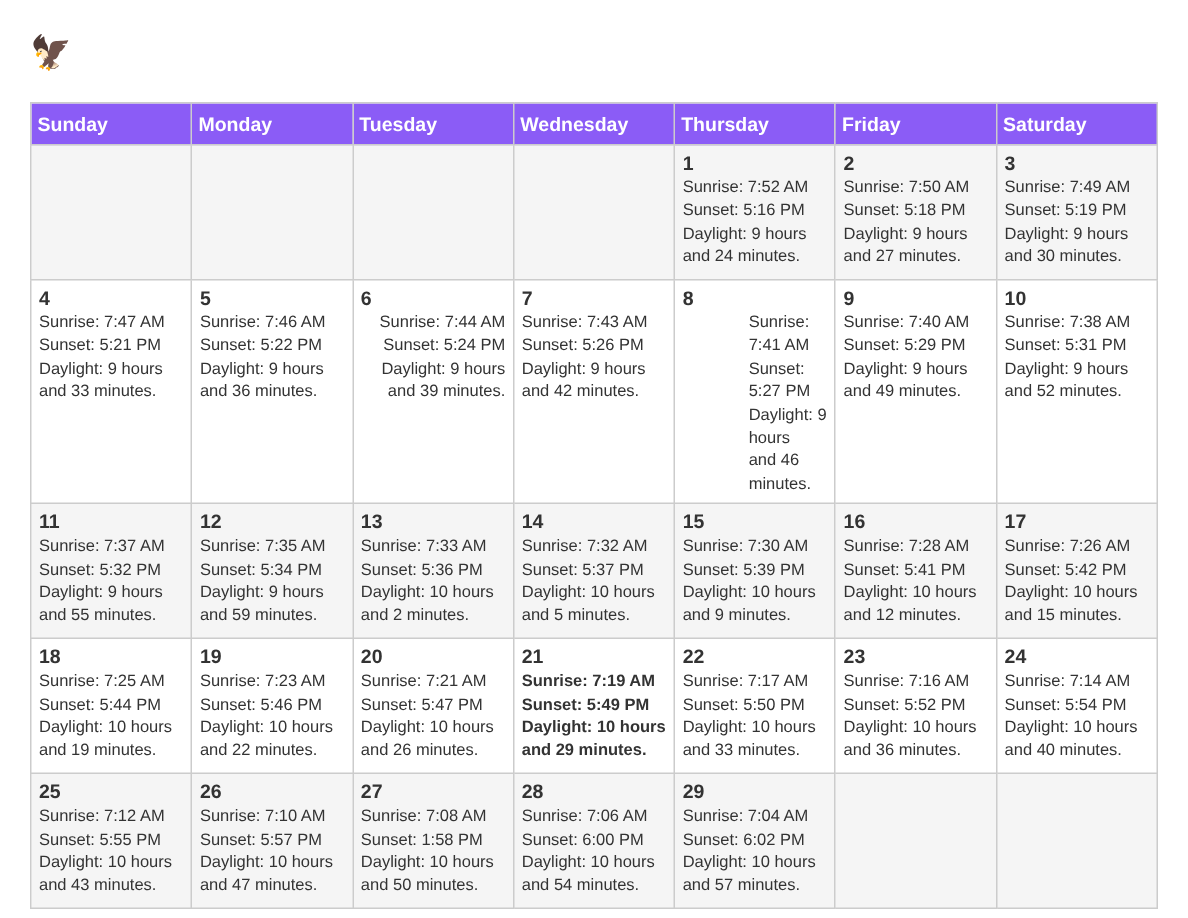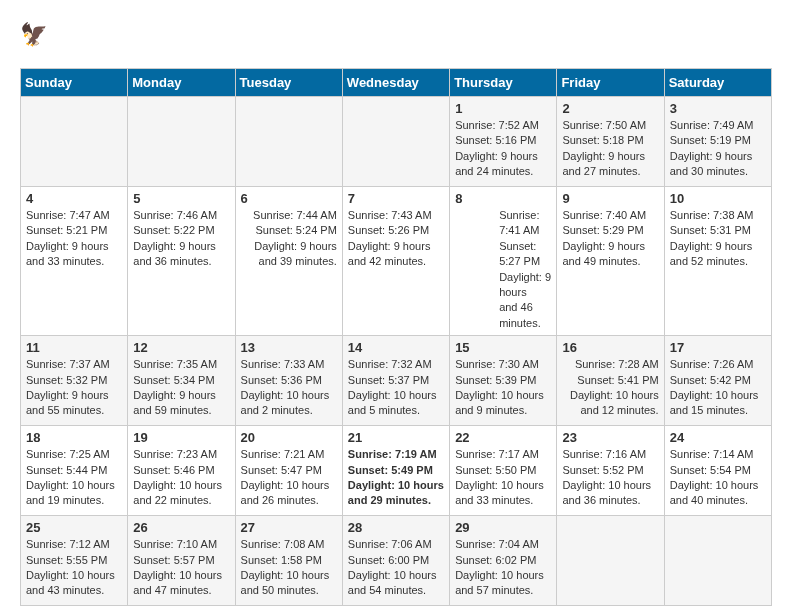--- a/index.html
+++ b/index.html
@@ -45,21 +45,21 @@
     .location {
       font-size: 16px;
       color: #555;
     }
     table {
       width: 100%;
       border-collapse: collapse;
       table-layout: fixed;
     }
     thead tr {
-      background-color: #0369a1;
+      background-color: #8b5cf6;
       color: #fff;
     }
     thead th {
       padding: 6px 4px;
       font-size: 13px;
       font-weight: bold;
       text-align: left;
       border: 1px solid #ccc;
     }
     tbody td {
@@ -231,21 +231,21 @@
         </td>
         <td>
           <span class="day-num">15</span>
           <div class="cell-content" style="white-space: pre-line;">Sunrise: 7:30 AM
 Sunset: 5:39 PM
 Daylight: 10 hours
 and 9 minutes.</div>
         </td>
         <td>
           <span class="day-num">16</span>
-          <div class="cell-content" style="white-space: pre-line; text-align: right;">Sunrise: 7:28 AM
+          <div class="cell-content" style="white-space: pre-line;">Sunrise: 7:28 AM
 Sunset: 5:41 PM
 Daylight: 10 hours
 and 12 minutes.</div>
         </td>
         <td>
           <span class="day-num">17</span>
           <div class="cell-content" style="white-space: pre-line;">Sunrise: 7:26 AM
 Sunset: 5:42 PM
 Daylight: 10 hours
 and 15 minutes.</div>

